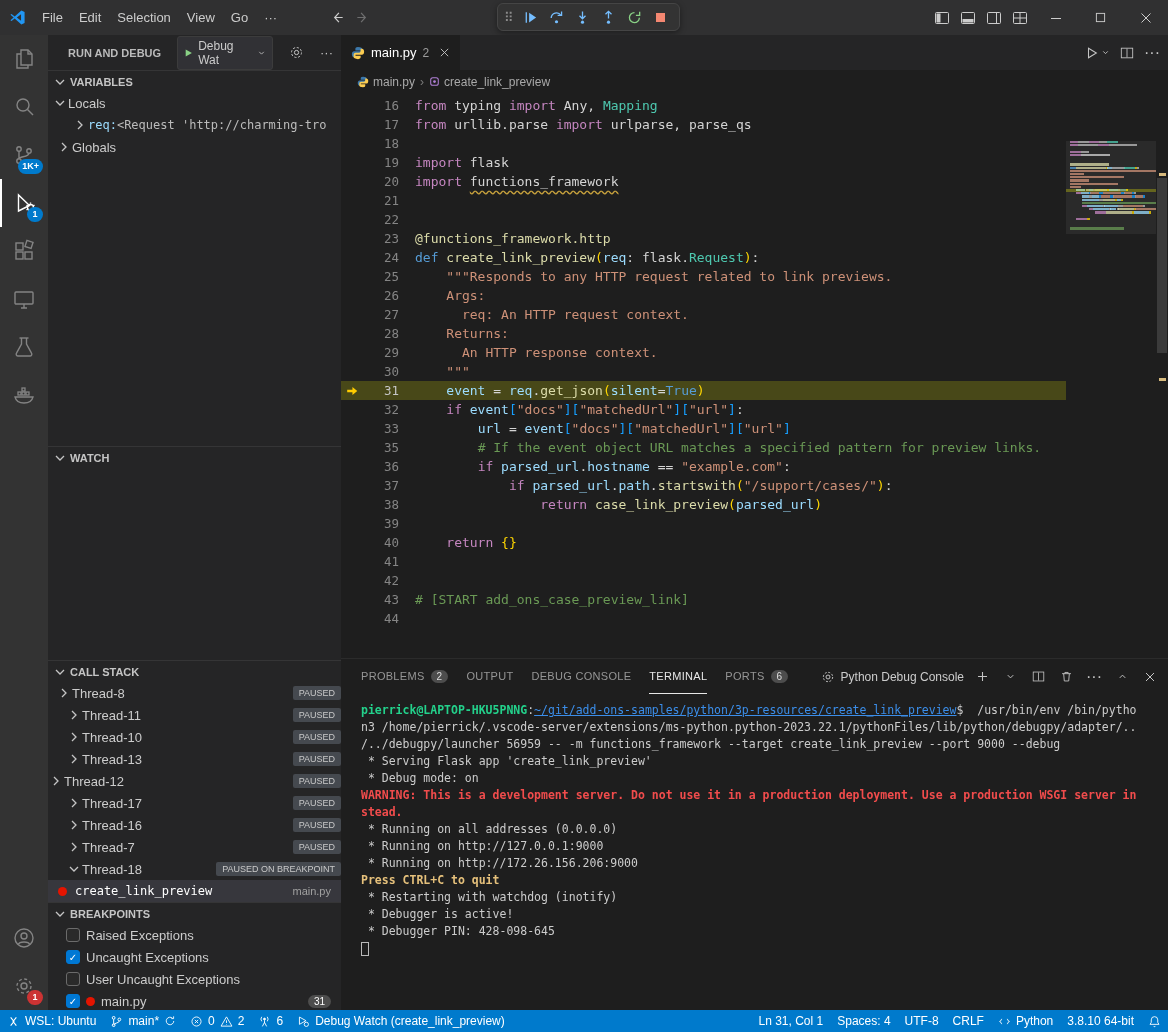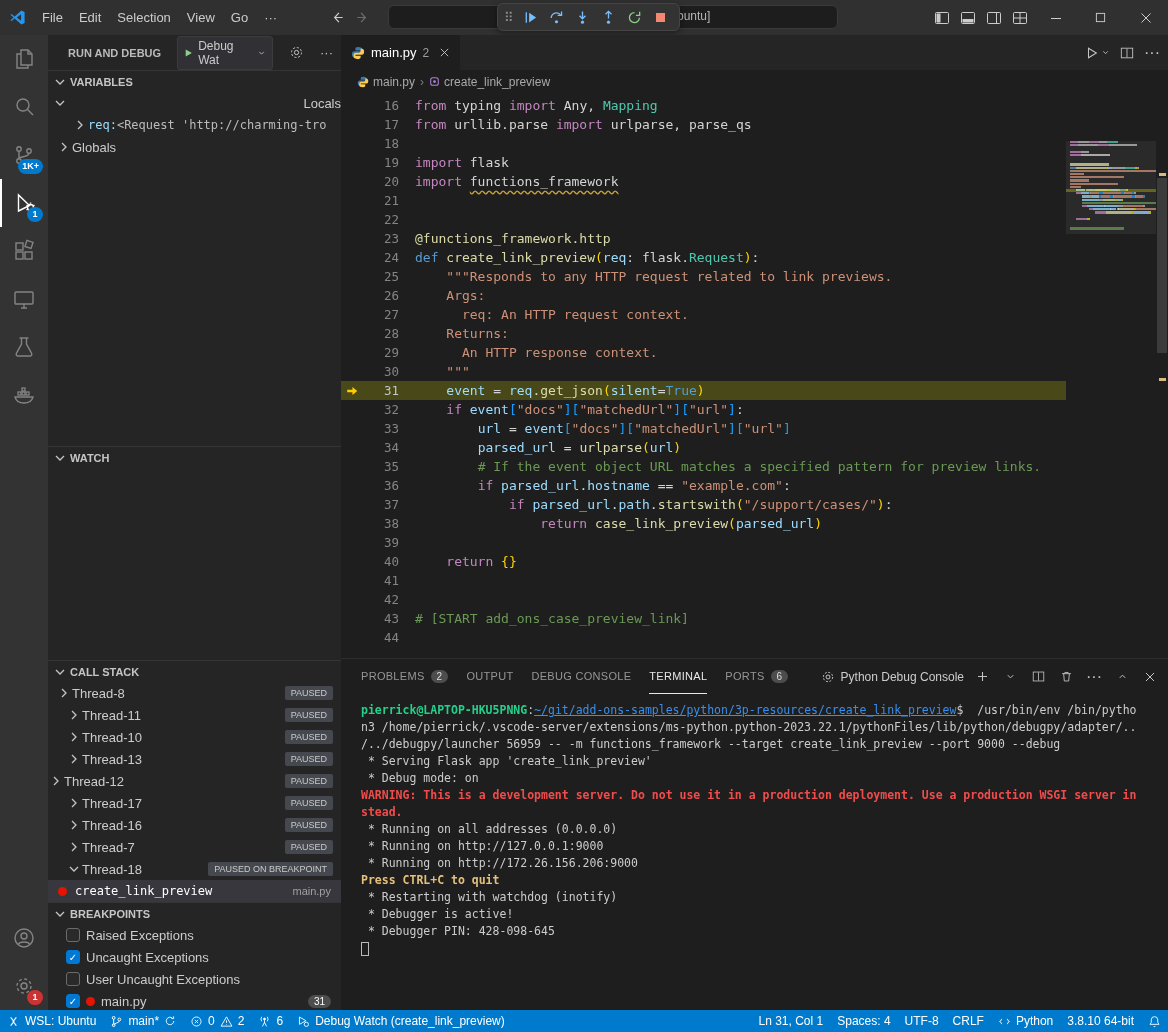--- a/index.html
+++ b/index.html
@@ -47,21 +47,21 @@
   .cfg-select{display:flex;align-items:center;gap:5px;background:#313135;border:1px solid #3c3c3c;border-radius:3px;
     padding:2px 6px;cursor:pointer;color:#cccccc;font-size:12px;}
   .sb-action{color:#c5c5c5;cursor:pointer;display:flex;align-items:center;}
   .section{position:absolute;left:0;right:0;}
   .section-header{height:22px;display:flex;align-items:center;gap:2px;padding-left:4px;font-size:11px;font-weight:bold;
     color:#c5c5c5;border-top:1px solid rgba(128,128,128,.18);cursor:pointer;}
   .tree-row{height:22px;display:flex;align-items:center;color:#cccccc;cursor:pointer;white-space:nowrap;overflow:hidden;}
   .chev{width:16px;height:16px;color:#c5c5c5;flex:none;}
   .var-name{color:#9cdcfe;font-family:"DejaVu Sans Mono","Liberation Mono",monospace;font-size:12px;}
   .var-value{color:#bbbbbb;font-family:"DejaVu Sans Mono","Liberation Mono",monospace;font-size:12px;}
-  .thread-badge{margin-left:auto;margin-right:8px;background:#45494f;color:#c9c9c9;font-size:9px;
+  .thread-badge{margin-left:auto;background:#45494f;color:#c9c9c9;font-size:9px;
     padding:2px 6px;border-radius:2px;white-space:nowrap;flex:none;}
   .frame-row{height:22px;display:flex;align-items:center;background:#37373d;color:#ffffff;cursor:pointer;padding-left:10px;gap:8px;}
   .frame-file{margin-left:auto;margin-right:10px;color:#a0a0a0;font-size:11px;}
   .red-dot{width:9px;height:9px;border-radius:50%;background:#e51400;flex:none;}
   .bp-row{height:22px;display:flex;align-items:center;gap:6px;padding-left:18px;cursor:pointer;}
   .cb{width:14px;height:14px;border:1px solid #6b6b6b;border-radius:3px;background:#2a2a2a;flex:none;
     display:flex;align-items:center;justify-content:center;font-size:10px;color:#fff;}
   .cb.checked{background:#0078d4;border-color:#0078d4;}
   .count-badge{margin-left:auto;margin-right:10px;background:#4d4d4d;color:#ffffff;font-size:10px;padding:1px 6px;border-radius:9px;}
 
@@ -150,23 +150,20 @@
         <svg width="15" height="15" viewBox="0 0 16 16">
             <path d="M9.5 3 5 8l4.5 5M5 8h8.5" fill="none" stroke="currentColor" stroke-width="1.3"></path>
           </svg>
       </span>
       <span class="tb-arrow dim">
         <svg width="15" height="15" viewBox="0 0 16 16">
             <path d="M6.5 3 11 8l-4.5 5M11 8H2.5" fill="none" stroke="currentColor" stroke-width="1.3"></path>
           </svg>
       </span>
     </div>
-    <div class="command-center">
-      <span class="cc-title">buntu]</span>
-    </div>
     <div class="debug-toolbar">
       <span class="grip">⠿</span>
       <span class="dbg-btn">
         <svg width="15" height="15" viewBox="0 0 16 16">
             <path d="M3.5 2.5v11" stroke="#75beff" stroke-width="1.4"></path>
             <path d="M6.5 2.8 14 8l-7.5 5.2z" fill="#75beff"></path>
           </svg>
       </span>
       <span class="dbg-btn">
         <svg width="15" height="15" viewBox="0 0 16 16">
@@ -346,21 +343,21 @@
       <div class="section" style="top:35px;">
         <div class="section-header">
           <span class="chev">
               <svg width="16" height="16" viewBox="0 0 16 16">
                 <path d="M4 6l4 4 4-4" fill="none" stroke="currentColor" stroke-width="1.3"></path>
               </svg>
             </span>
           <span>VARIABLES</span>
         </div>
         <div>
-            <div class="tree-row" style="padding-left: 4px; justify-content: space-between;">
+            <div class="tree-row" style="padding-left: 4px;">
               <span class="chev">
                 <svg width="16" height="16" viewBox="0 0 16 16">
                   <path d="M4 6l4 4 4-4" fill="none" stroke="currentColor" stroke-width="1.3"></path>
                 </svg>
               </span>
               <span>Locals</span>
             </div>
             <div class="tree-row" style="padding-left: 24px;">
               <span class="chev">
                 <svg width="16" height="16" viewBox="0 0 16 16">
@@ -591,21 +588,20 @@
             <div class="code-line"><span class="glyph"></span><span class="lineno">26</span><span class="code-text"><span class="c-str">    Args:</span></span></div>
             <div class="code-line"><span class="glyph"></span><span class="lineno">27</span><span class="code-text"><span class="c-str">      req: An HTTP request context.</span></span></div>
             <div class="code-line"><span class="glyph"></span><span class="lineno">28</span><span class="code-text"><span class="c-str">    Returns:</span></span></div>
             <div class="code-line"><span class="glyph"></span><span class="lineno">29</span><span class="code-text"><span class="c-str">      An HTTP response context.</span></span></div>
             <div class="code-line"><span class="glyph"></span><span class="lineno">30</span><span class="code-text"><span class="c-str">    """</span></span></div>
             <div class="code-line current"><span class="glyph"><svg width="14" height="14" viewBox="0 0 16 16">
                   <path d="M2.5 6.5h6v-3L14 8l-5.5 4.5v-3h-6z" fill="#ffcc00"></path>
                 </svg></span><span class="lineno">31</span><span class="code-text"><span class="c-fg">    </span><span class="c-var">event </span><span class="c-fg">= </span><span class="c-var">req</span><span class="c-fg">.</span><span class="c-fn">get_json</span><span class="c-b1">(</span><span class="c-var">silent</span><span class="c-fg">=</span><span class="c-def">True</span><span class="c-b1">)</span></span></div>
             <div class="code-line"><span class="glyph"></span><span class="lineno">32</span><span class="code-text"><span class="c-fg">    </span><span class="c-kw">if </span><span class="c-var">event</span><span class="c-b2">[</span><span class="c-str">"docs"</span><span class="c-b2">]</span><span class="c-b2">[</span><span class="c-str">"matchedUrl"</span><span class="c-b2">]</span><span class="c-b2">[</span><span class="c-str">"url"</span><span class="c-b2">]</span><span class="c-fg">:</span></span></div>
             <div class="code-line"><span class="glyph"></span><span class="lineno">33</span><span class="code-text"><span class="c-fg">        </span><span class="c-var">url </span><span class="c-fg">= </span><span class="c-var">event</span><span class="c-b2">[</span><span class="c-str">"docs"</span><span class="c-b2">]</span><span class="c-b2">[</span><span class="c-str">"matchedUrl"</span><span class="c-b2">]</span><span class="c-b2">[</span><span class="c-str">"url"</span><span class="c-b2">]</span></span></div>
-            <div class="code-line"><span class="glyph"></span><span class="lineno">34</span><span class="code-text"><span class="c-fg">        </span><span class="c-var">parsed_url </span><span class="c-fg">= </span><span class="c-fn">urlparse</span><span class="c-b1">(</span><span class="c-var">url</span><span class="c-b1">)</span></span></div>
             <div class="code-line"><span class="glyph"></span><span class="lineno">35</span><span class="code-text"><span class="c-fg">        </span><span class="c-com"># If the event object URL matches a specified pattern for preview links.</span></span></div>
             <div class="code-line"><span class="glyph"></span><span class="lineno">36</span><span class="code-text"><span class="c-fg">        </span><span class="c-kw">if </span><span class="c-var">parsed_url</span><span class="c-fg">.</span><span class="c-var">hostname </span><span class="c-fg">== </span><span class="c-str">"example.com"</span><span class="c-fg">:</span></span></div>
             <div class="code-line"><span class="glyph"></span><span class="lineno">37</span><span class="code-text"><span class="c-fg">            </span><span class="c-kw">if </span><span class="c-var">parsed_url</span><span class="c-fg">.</span><span class="c-var">path</span><span class="c-fg">.</span><span class="c-fn">startswith</span><span class="c-b1">(</span><span class="c-str">"/support/cases/"</span><span class="c-b1">)</span><span class="c-fg">:</span></span></div>
             <div class="code-line"><span class="glyph"></span><span class="lineno">38</span><span class="code-text"><span class="c-fg">                </span><span class="c-kw">return </span><span class="c-fn">case_link_preview</span><span class="c-b1">(</span><span class="c-var">parsed_url</span><span class="c-b1">)</span></span></div>
             <div class="code-line"><span class="glyph"></span><span class="lineno">39</span><span class="code-text"></span></div>
             <div class="code-line"><span class="glyph"></span><span class="lineno">40</span><span class="code-text"><span class="c-fg">    </span><span class="c-kw">return </span><span class="c-b1">{}</span></span></div>
             <div class="code-line"><span class="glyph"></span><span class="lineno">41</span><span class="code-text"></span></div>
             <div class="code-line"><span class="glyph"></span><span class="lineno">42</span><span class="code-text"></span></div>
             <div class="code-line"><span class="glyph"></span><span class="lineno">43</span><span class="code-text"><span class="c-com"># [START add_ons_case_preview_link]</span></span></div>
             <div class="code-line"><span class="glyph"></span><span class="lineno">44</span><span class="code-text"></span></div>

